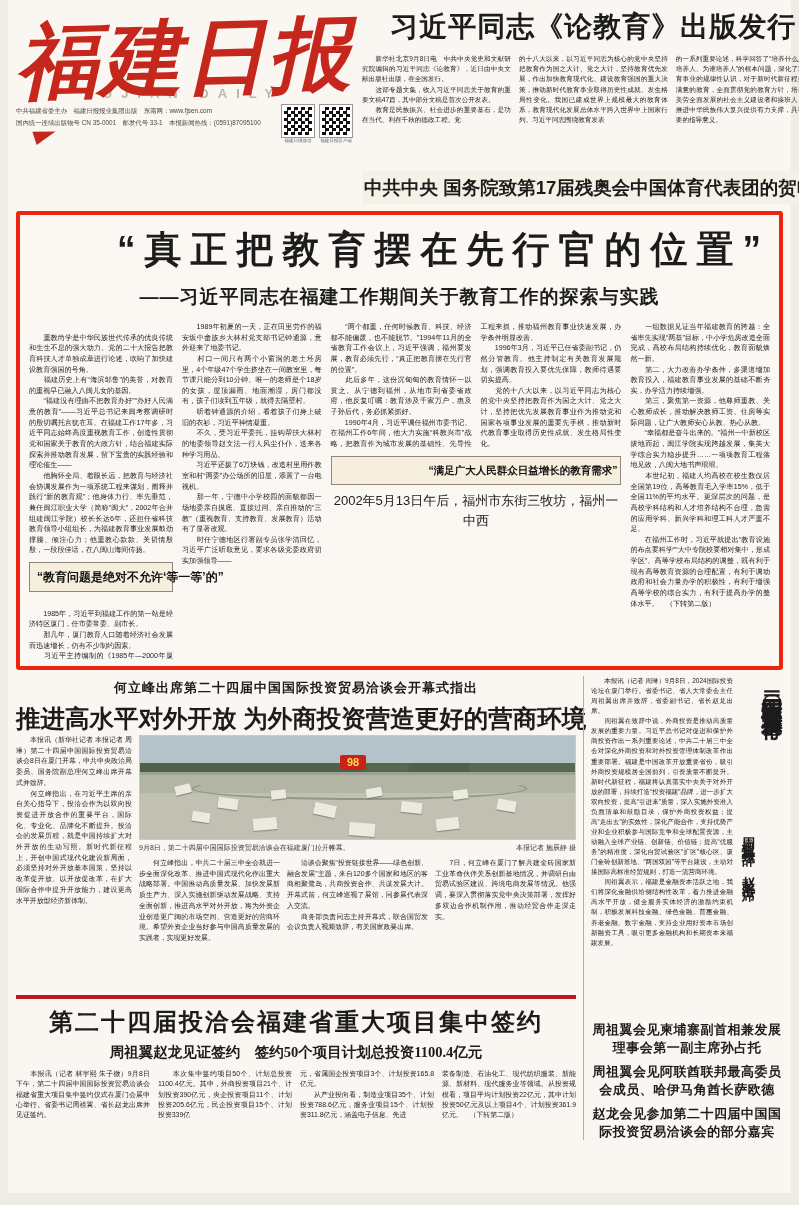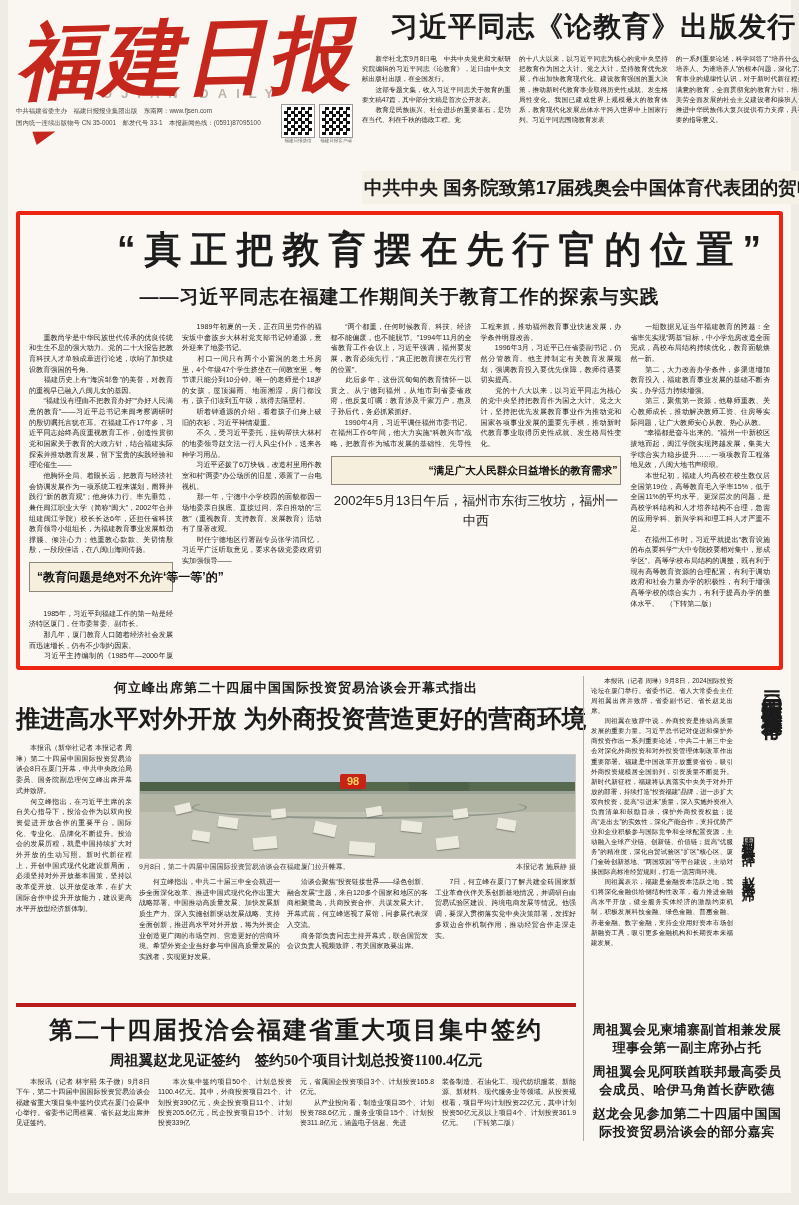--- a/index.html
+++ b/index.html
@@ -66,21 +66,21 @@
     border:1px solid #8d867c;background:#f7efdd;margin:6px 0;padding:5px 7px;
     font-size:12px;font-weight:900;text-align:center;color:#111;white-space:nowrap;letter-spacing:0;
   }
   .quotebox.span{column-span:all;font-size:10.5px;padding:6px 3px;text-align:right;}
   .dateline{column-span:all;text-align:center;font-size:13px;color:#222;margin-top:3px;}
   
   .middle{display:flex;margin-top:6px;}
   .mid-left{width:560px;padding-right:7px;}
   .kicker{font-family:"Liberation Serif","DejaVu Serif",serif;font-size:13px;font-weight:700;text-align:center;letter-spacing:1px;margin-top:3px;}
   .expo-h{font-size:24.5px;font-weight:900;text-align:center;letter-spacing:0;margin-top:5px;white-space:nowrap;}
-  .expo-content{display:flex;gap:7px;margin-top:8px;align-items:flex-end;}
+  .expo-content{display:flex;gap:7px;}
   .expo-col1{width:116px;font-size:6.9px;line-height:1.55;text-align:justify;white-space:pre-line;height:252px;overflow:hidden;}
   .expo-right{flex:1;display:flex;flex-direction:column;}
   .photo{position:relative;height:103px;overflow:hidden;border:1px solid #cfc9c0;
     background:linear-gradient(#b6c2ca 0 26%,#cdd4d6 26% 32%,#9aa395 32% 38%,#b3b5a4 38% 55%,#c0c1b2 55% 100%);}
   .treeline{position:absolute;left:0;right:0;top:26%;height:9%;background:
     radial-gradient(circle at 10% 100%,#4c6148 0 45%,transparent 46%),
     radial-gradient(circle at 30% 100%,#55684c 0 45%,transparent 46%),
     radial-gradient(circle at 52% 100%,#4c6148 0 45%,transparent 46%),
     radial-gradient(circle at 74% 100%,#57694e 0 45%,transparent 46%),
     radial-gradient(circle at 92% 100%,#4c6148 0 45%,transparent 46%);}

